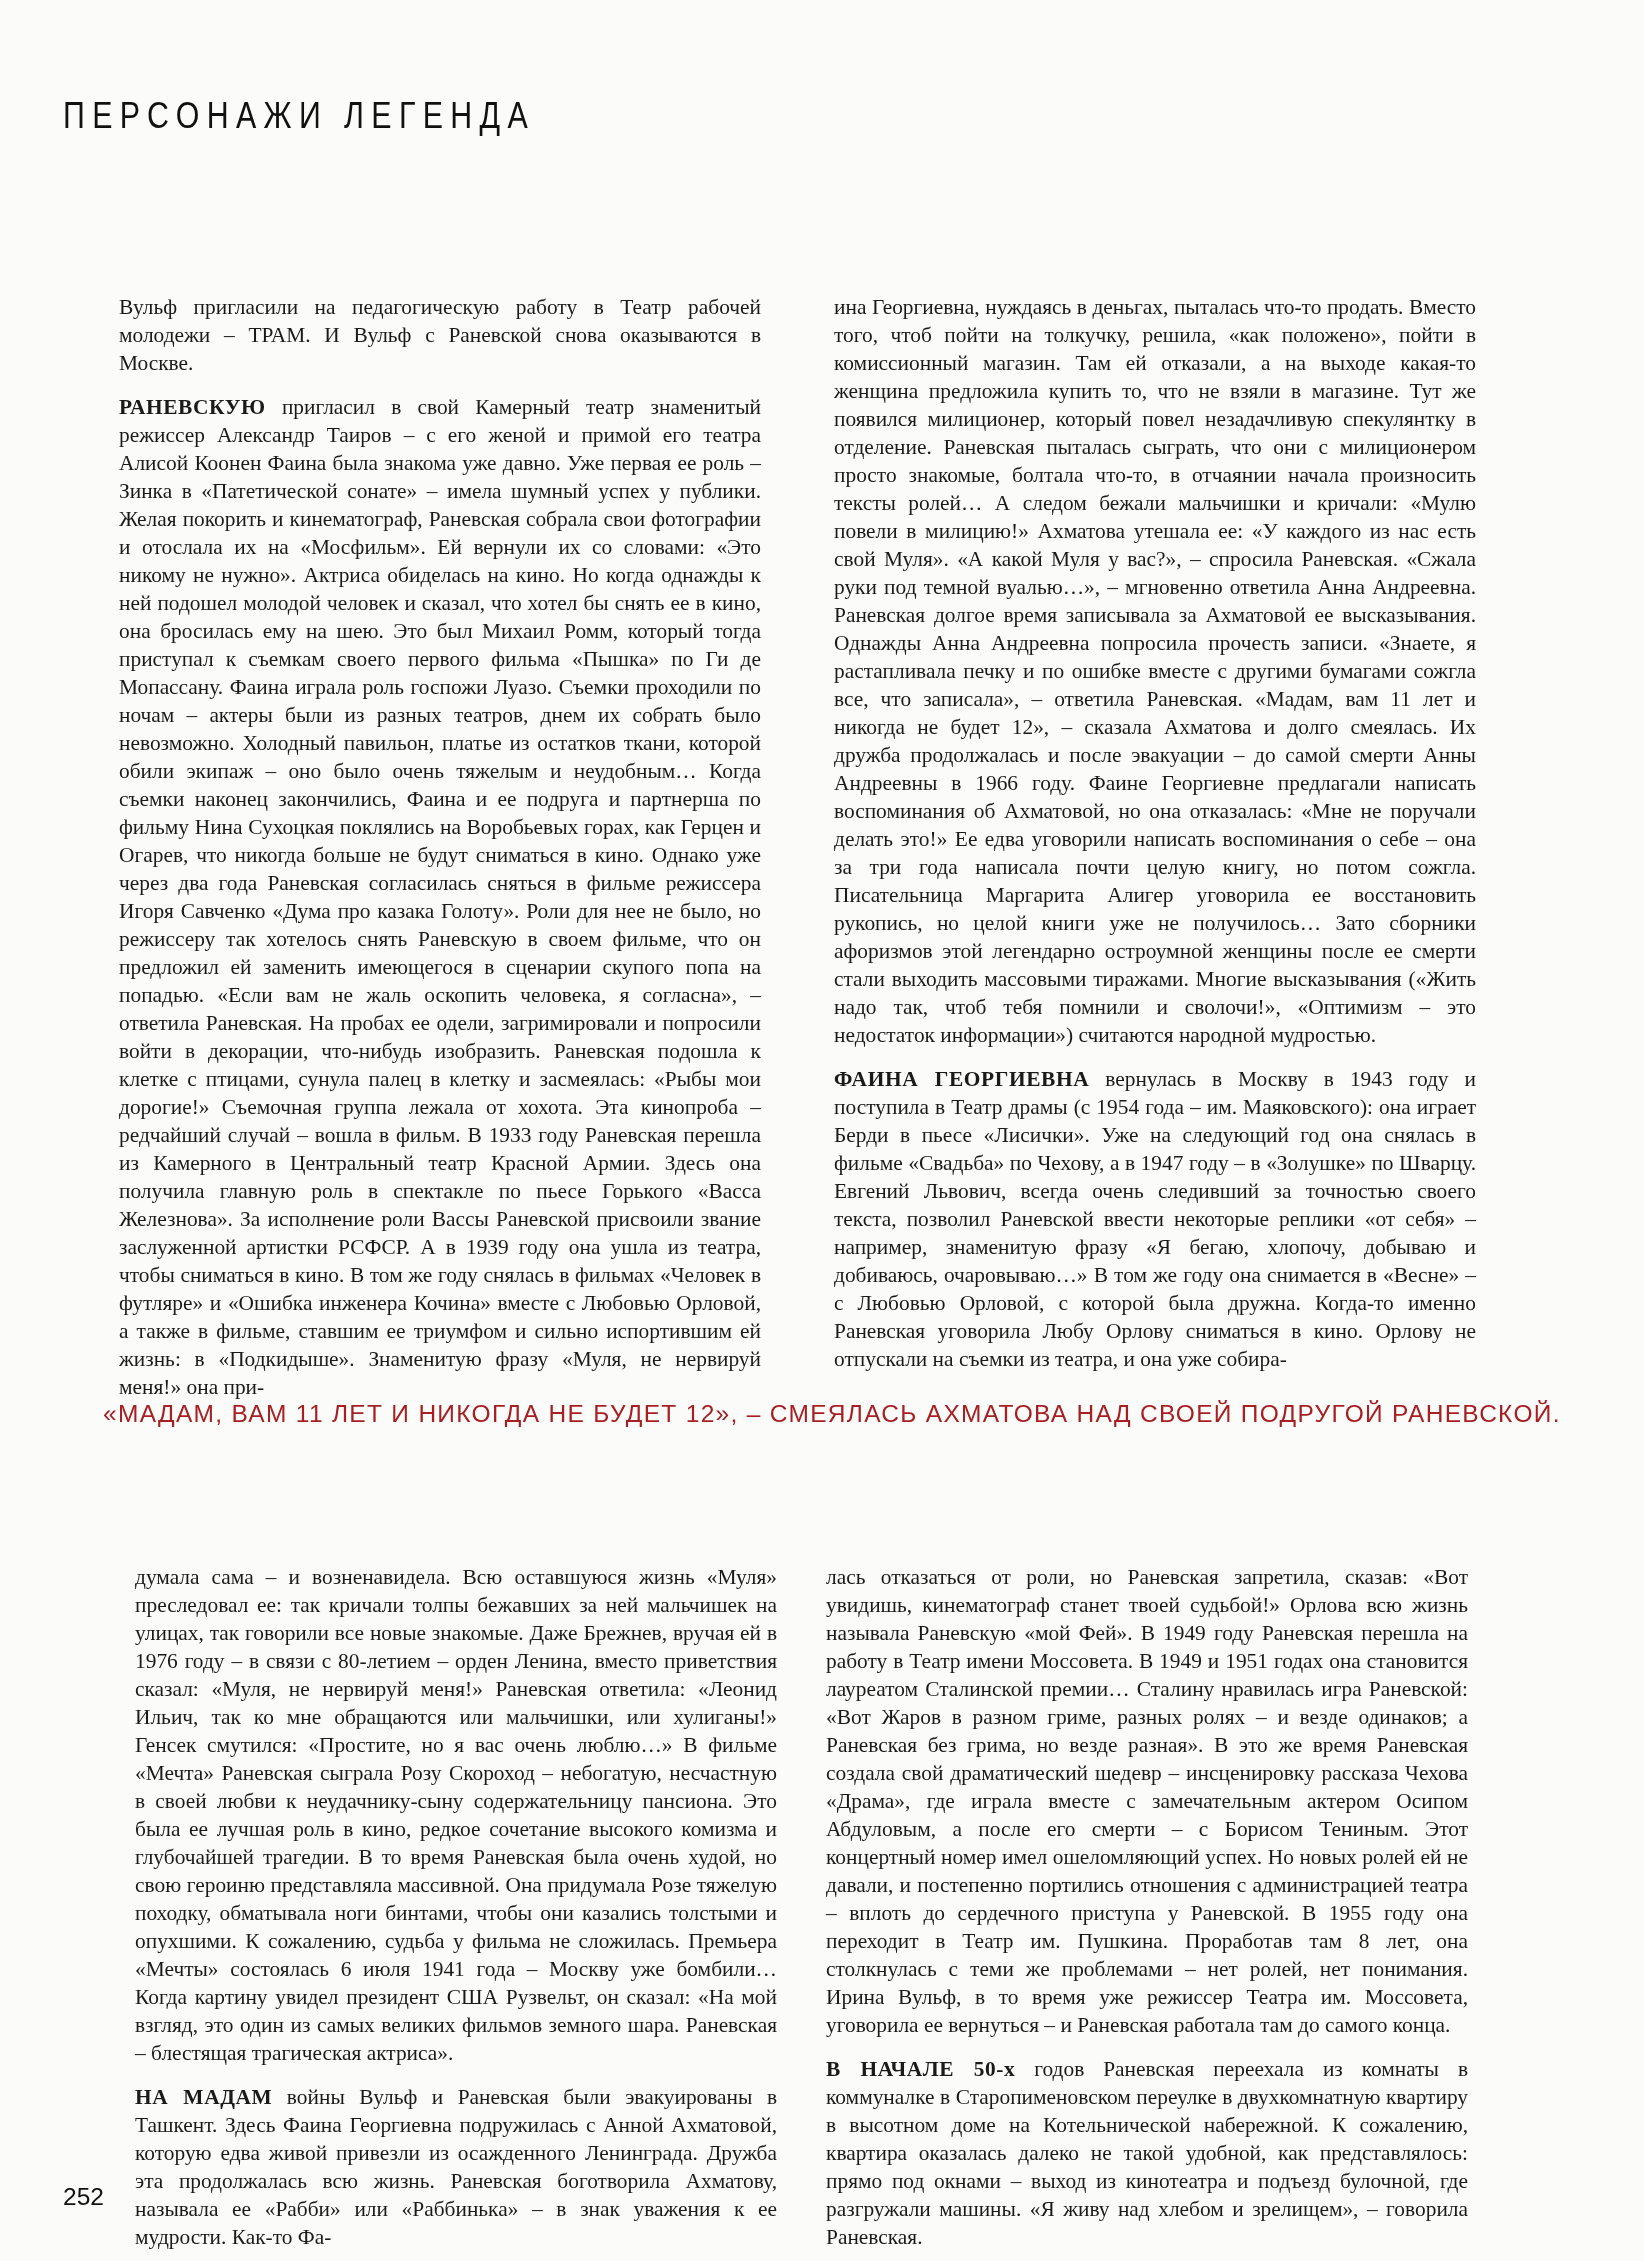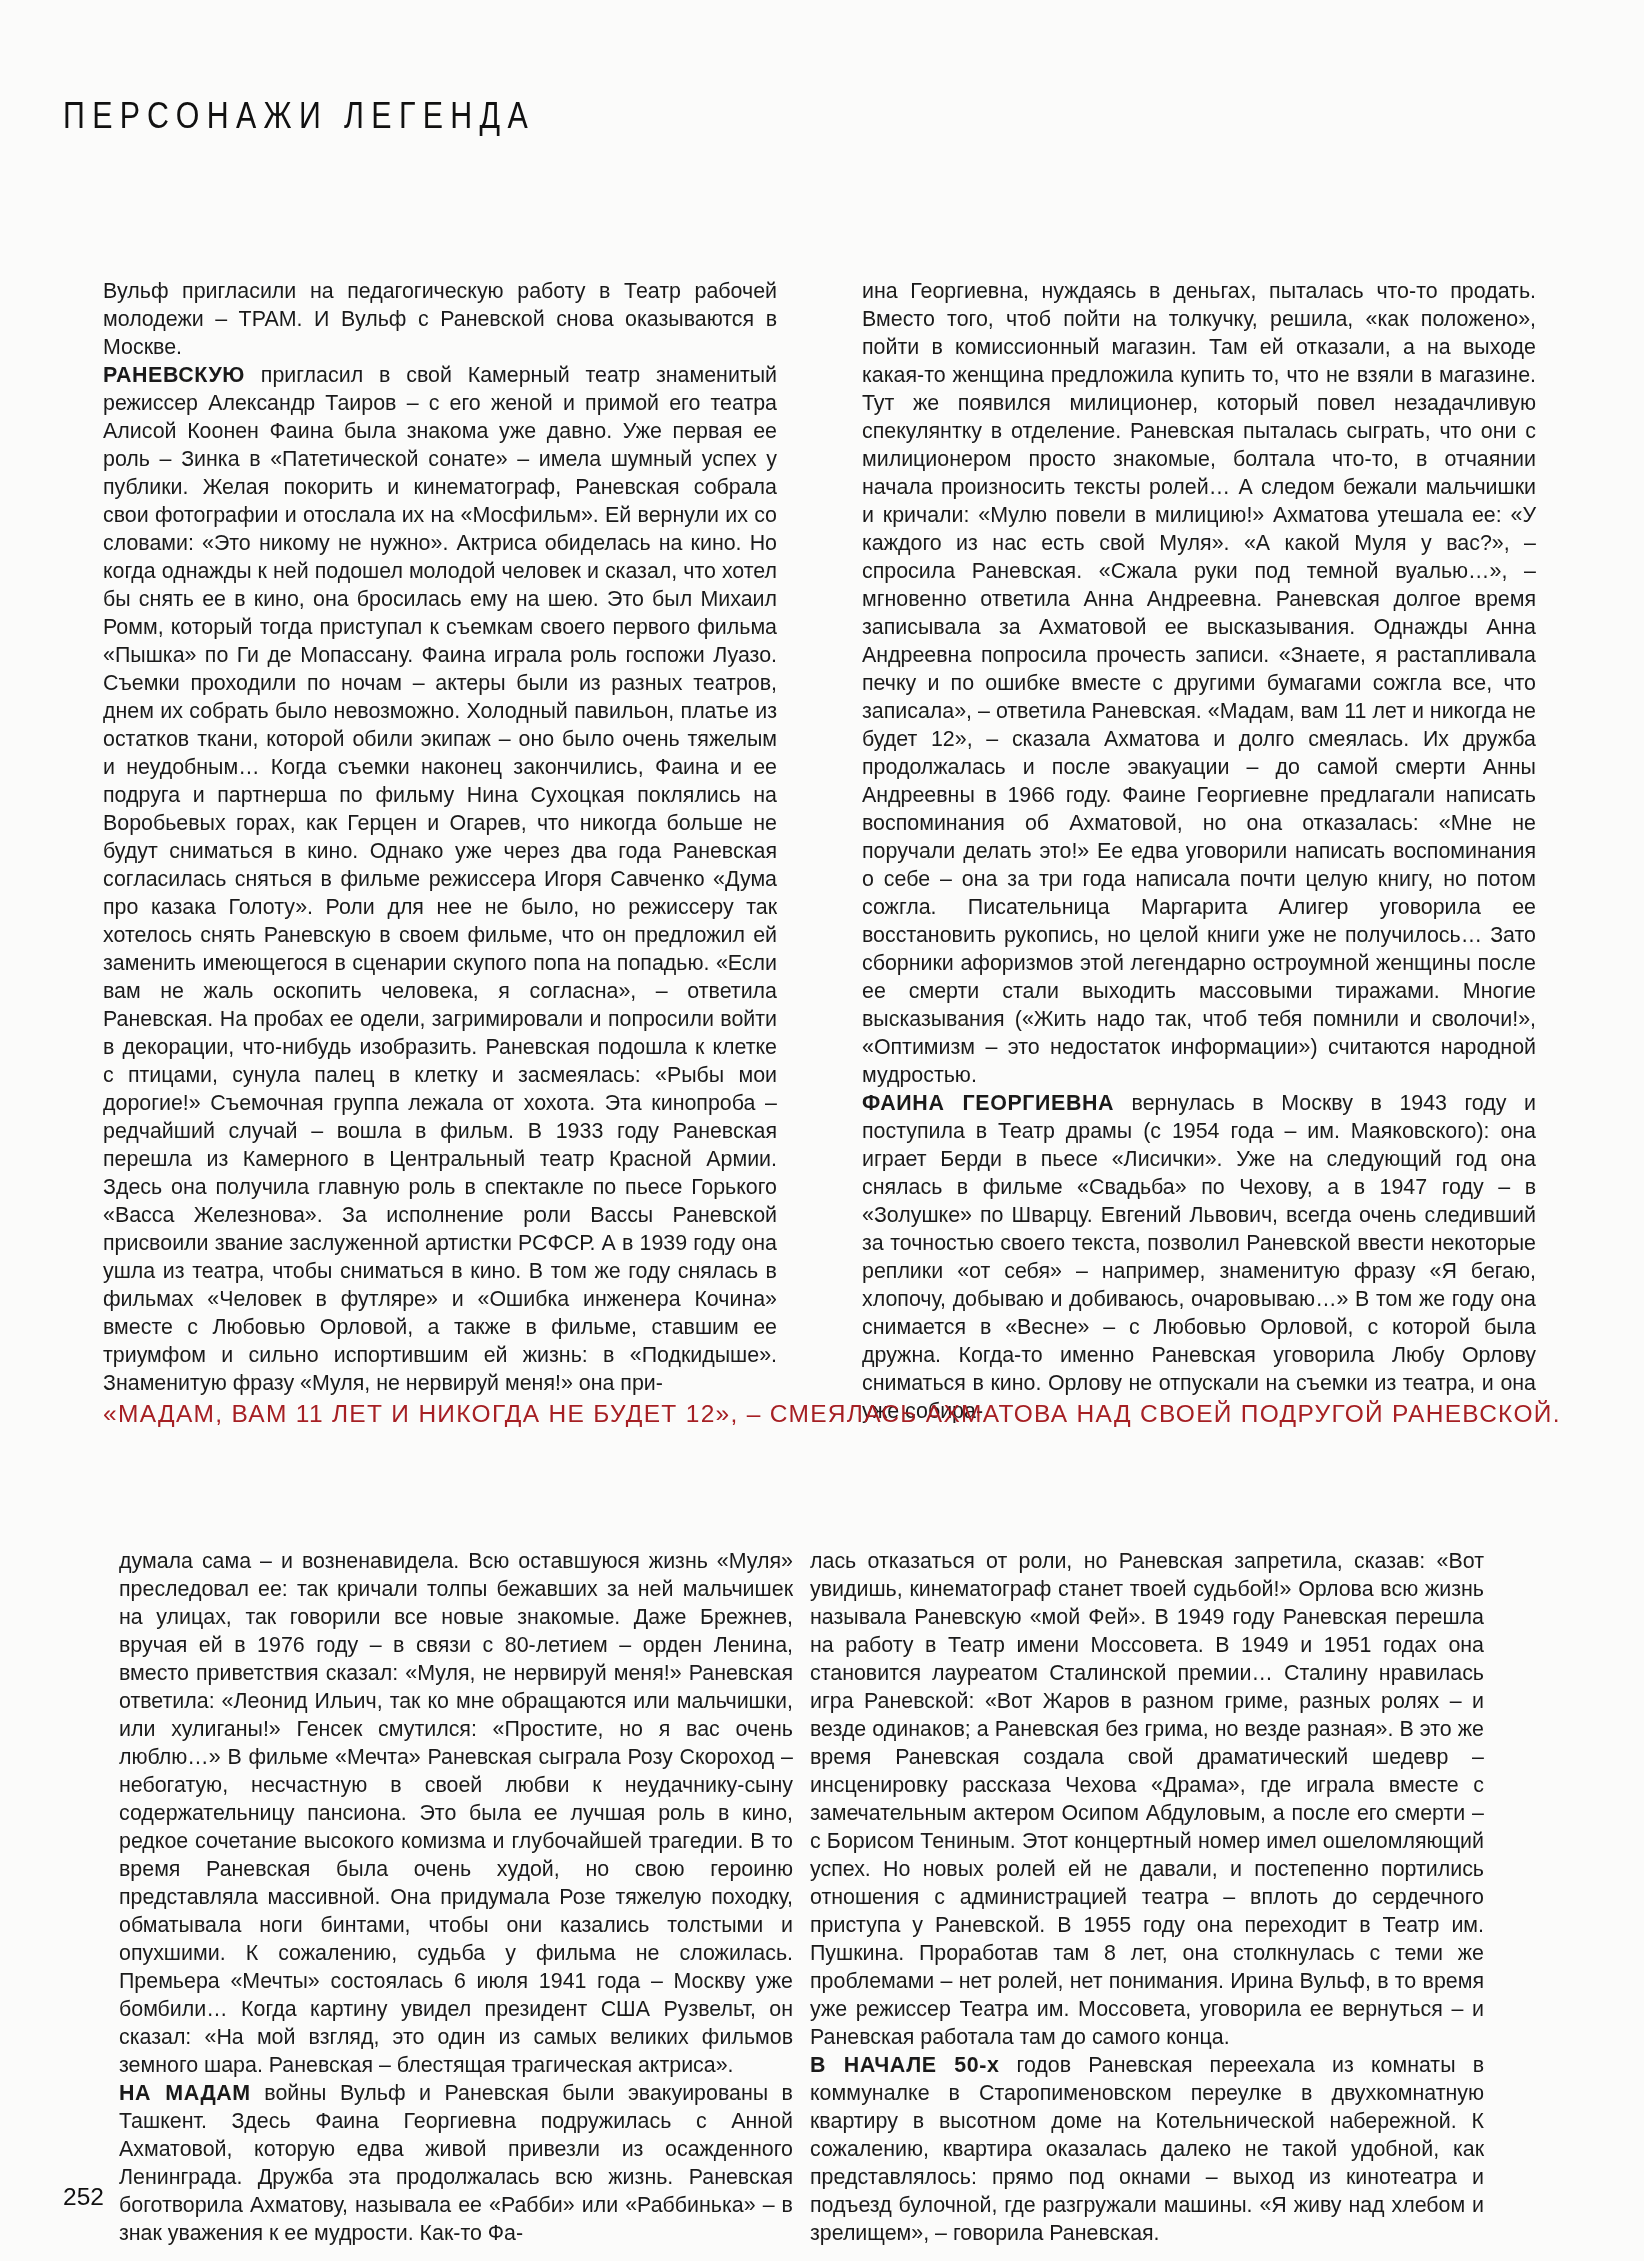--- a/index.html
+++ b/index.html
@@ -10,24 +10,24 @@
   .section-title {
     position: absolute; left: 63px; top: 70px;
     font-family: "Liberation Sans", sans-serif; font-size: 37px; letter-spacing: 9px;
     font-weight: normal; color: #111; transform: scaleX(0.82); transform-origin: left top;
   }
   .column {
     position: absolute; width: 674px;
     font-size: 21.4px; line-height: 28px; text-align: justify;
     transform-origin: left top;
   }
-  .column p { margin: 0; text-indent: 0; }
+  .column p { margin: 16px; text-indent: 0; font-family: Liberation Serif, serif; }
   .column .lead { font-weight: bold; letter-spacing: 0.6px; }
   .col1 { left: 103px; top: 277px; }
-  .col2 { left: 862px; top: 277px; }
+  .col2 { left: 818px; top: 277px; }
   .col3 { left: 119px; top: 1547px; }
   .col4 { left: 810px; top: 1547px; }
   .pullquote {
     position: absolute; left: 103px; top: 1400px; width: 1483px;
     font-family: "Liberation Sans", sans-serif; font-weight: normal; font-size: 24.5px;
     letter-spacing: 1.3px; color: #a61f23; white-space: nowrap;
   }
   .page-number {
     position: absolute; left: 63px; top: 2183px; font-size: 24.5px; color: #111;
   }

